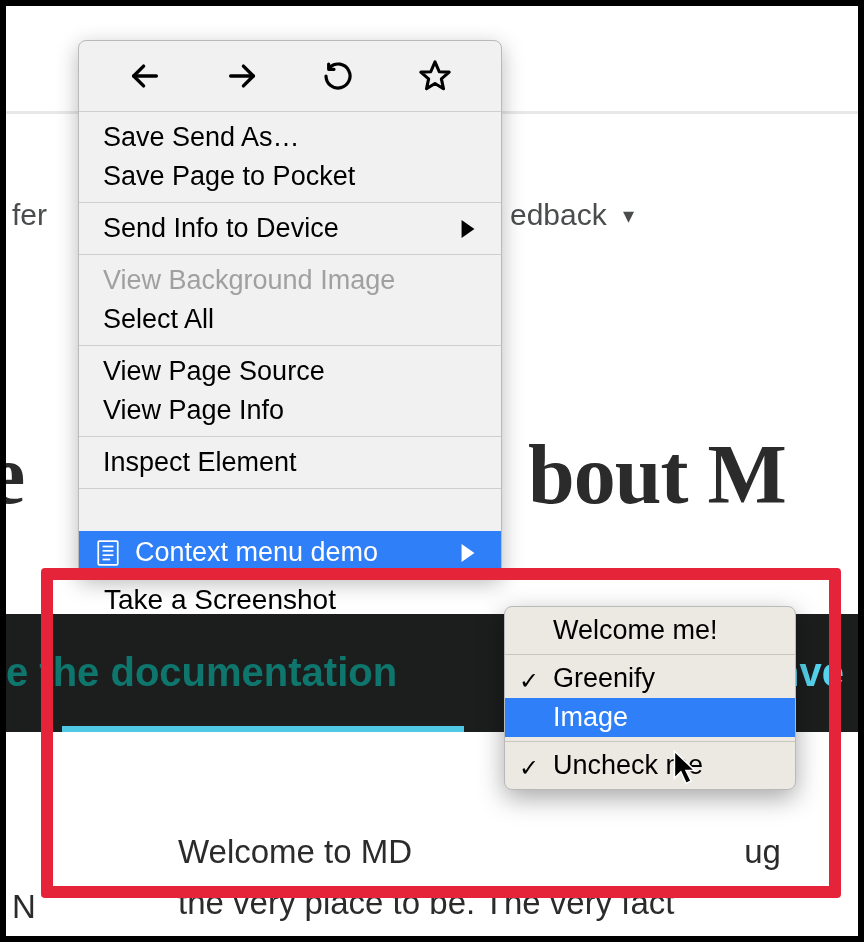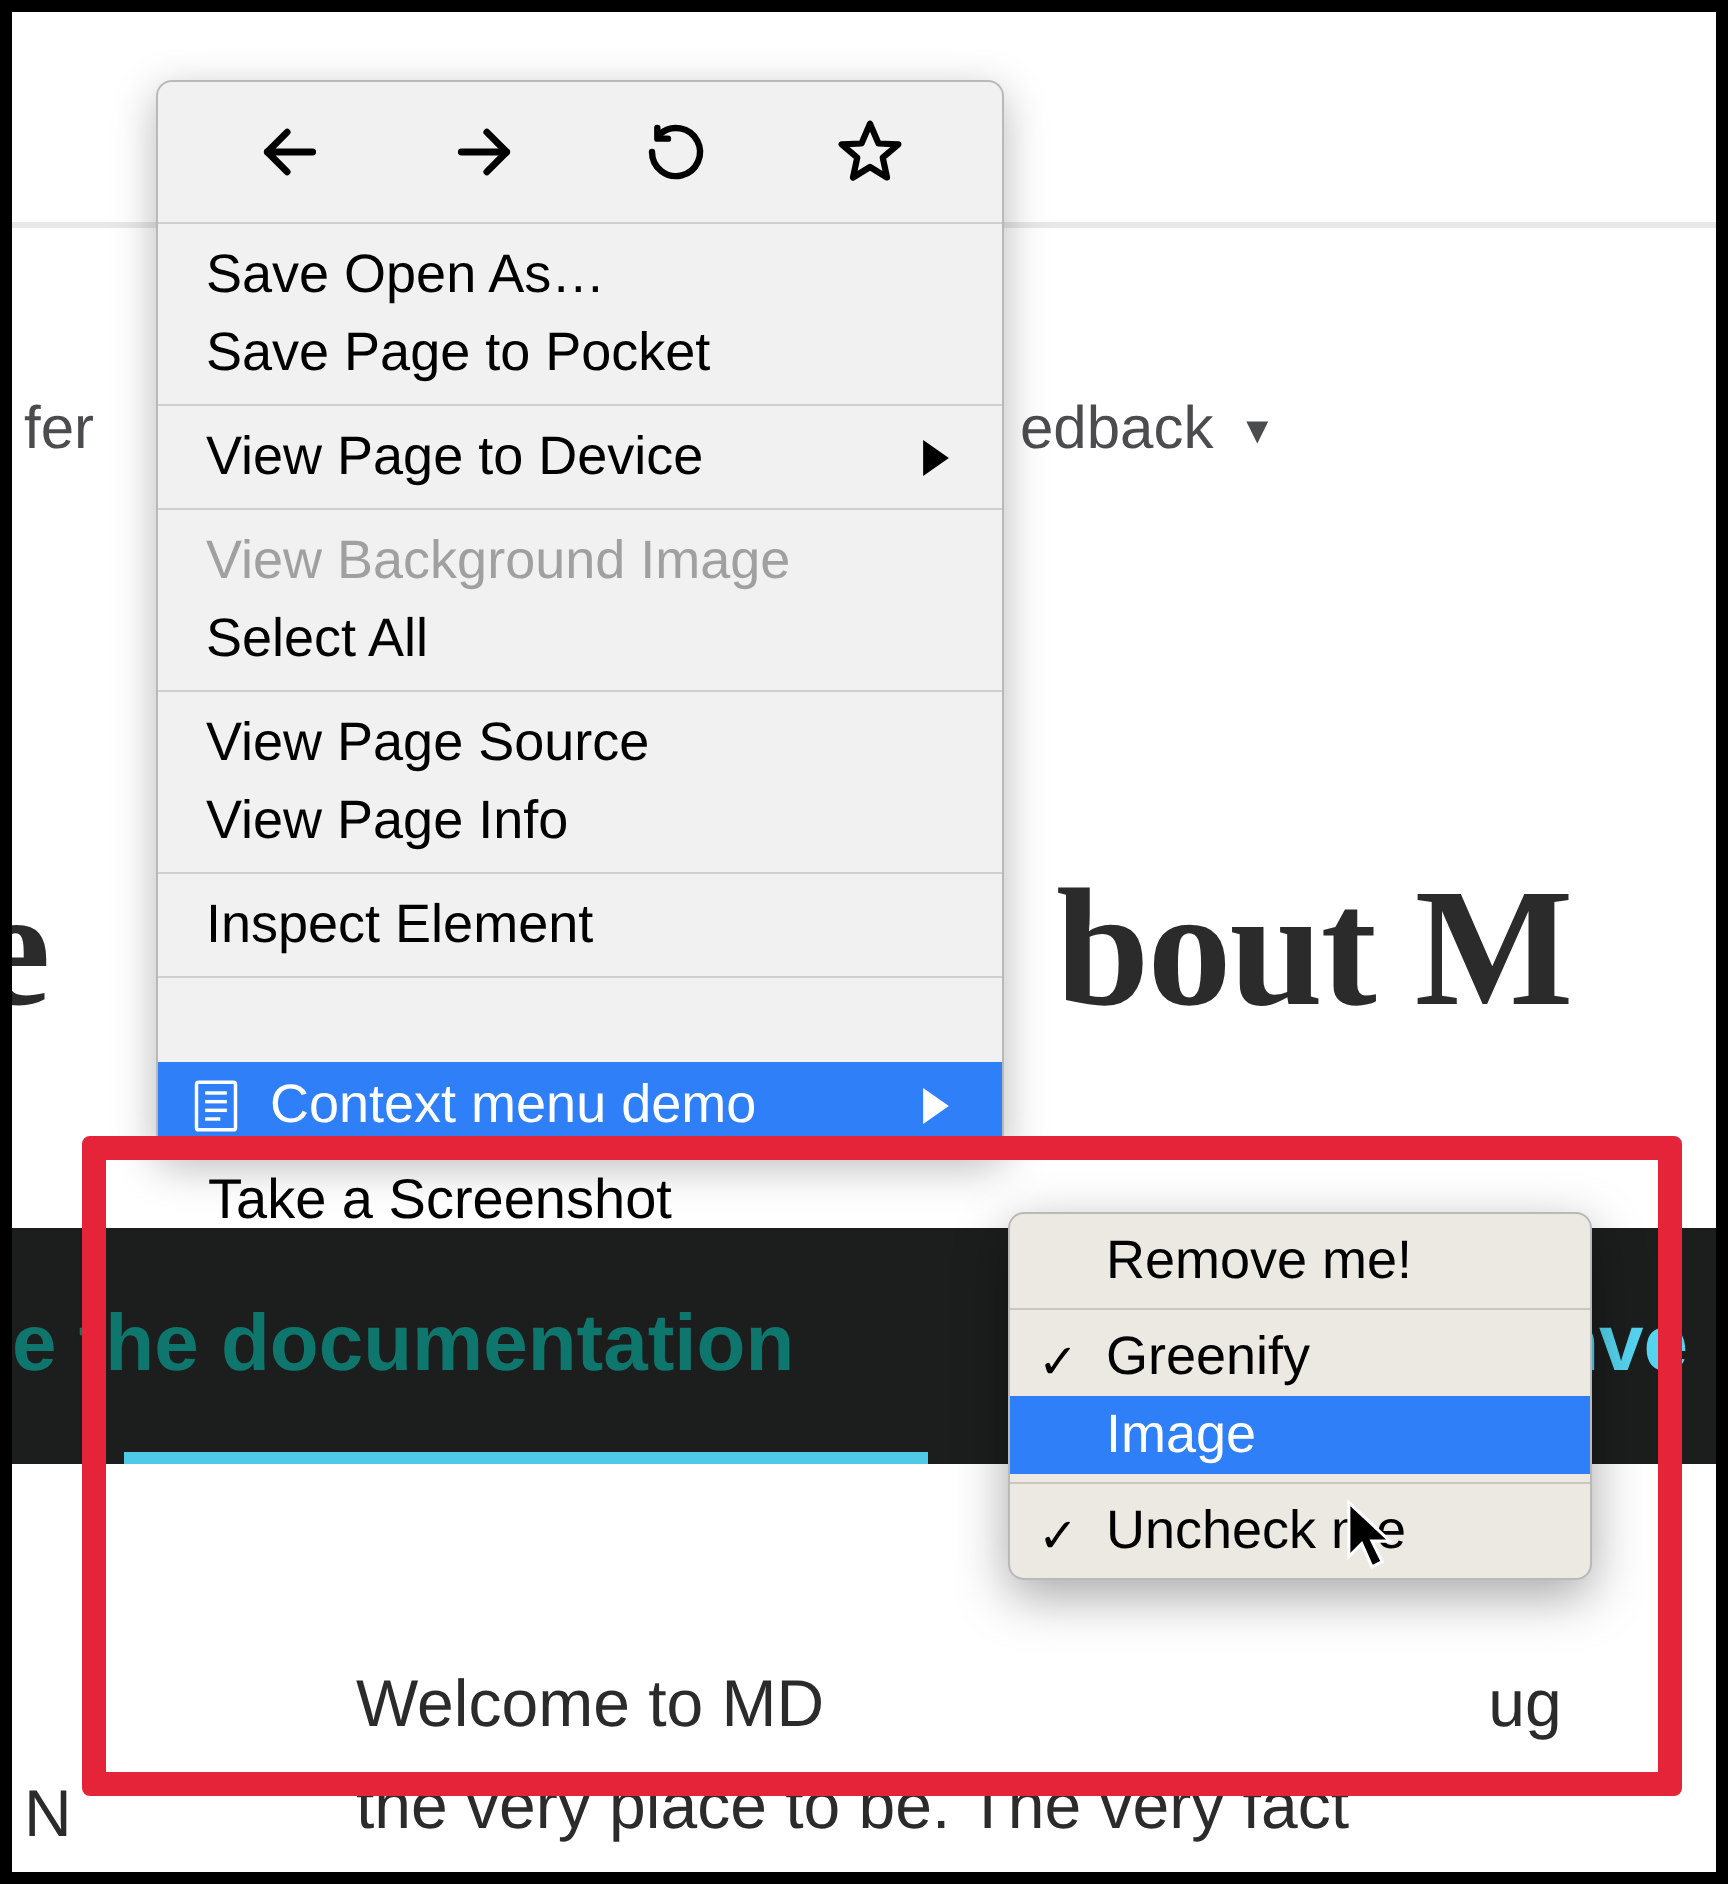--- a/index.html
+++ b/index.html
@@ -220,27 +220,27 @@
         </svg>
     </div>
     <div class="ctx-icon">
       <svg width="34" height="34" viewBox="0 0 24 24" fill="none" stroke="#000" stroke-width="2.2" stroke-linejoin="round">
           <polygon points="12 2 15 9 22 9.3 16.5 14 18 21 12 17.3 6 21 7.5 14 2 9.3 9 9"></polygon>
         </svg>
     </div>
   </div>
   <div class="ctx-sep"></div>
   <div class="ctx-group">
-    <div class="ctx-item">Save Open As…</div>
+    <div class="ctx-item">Save Send As…</div>
     <div class="ctx-item">Save Page to Pocket</div>
   </div>
   <div class="ctx-sep"></div>
   <div class="ctx-group">
     <div class="ctx-item">
-      <span>View Page to Device</span>
+      <span>Send Info to Device</span>
       <span class="sub-arrow">
         <svg width="14" height="18" viewBox="0 0 10 14">
             <polygon points="0,0 10,7 0,14" fill="#000"></polygon>
           </svg>
       </span>
     </div>
   </div>
   <div class="ctx-sep"></div>
   <div class="ctx-group">
     <div class="ctx-item disabled">View Background Image</div>
@@ -270,21 +270,21 @@
     <span>Context menu demo</span>
     <span class="sub-arrow">
       <svg width="14" height="18" viewBox="0 0 10 14">
           <polygon points="0,0 10,7 0,14" fill="#fff"></polygon>
         </svg>
     </span>
   </div>
 </div>
 
 <div class="submenu">
-  <div class="sub-item">Remove me!</div>
+  <div class="sub-item">Welcome me!</div>
   <div class="sub-sep"></div>
   <div class="sub-item">
     <span class="check">✓</span>
     <span>Greenify</span>
   </div>
   <div class="sub-item highlight">Image</div>
   <div class="sub-sep"></div>
   <div class="sub-item">
     <span class="check">✓</span>
     <span>Uncheck me</span>

